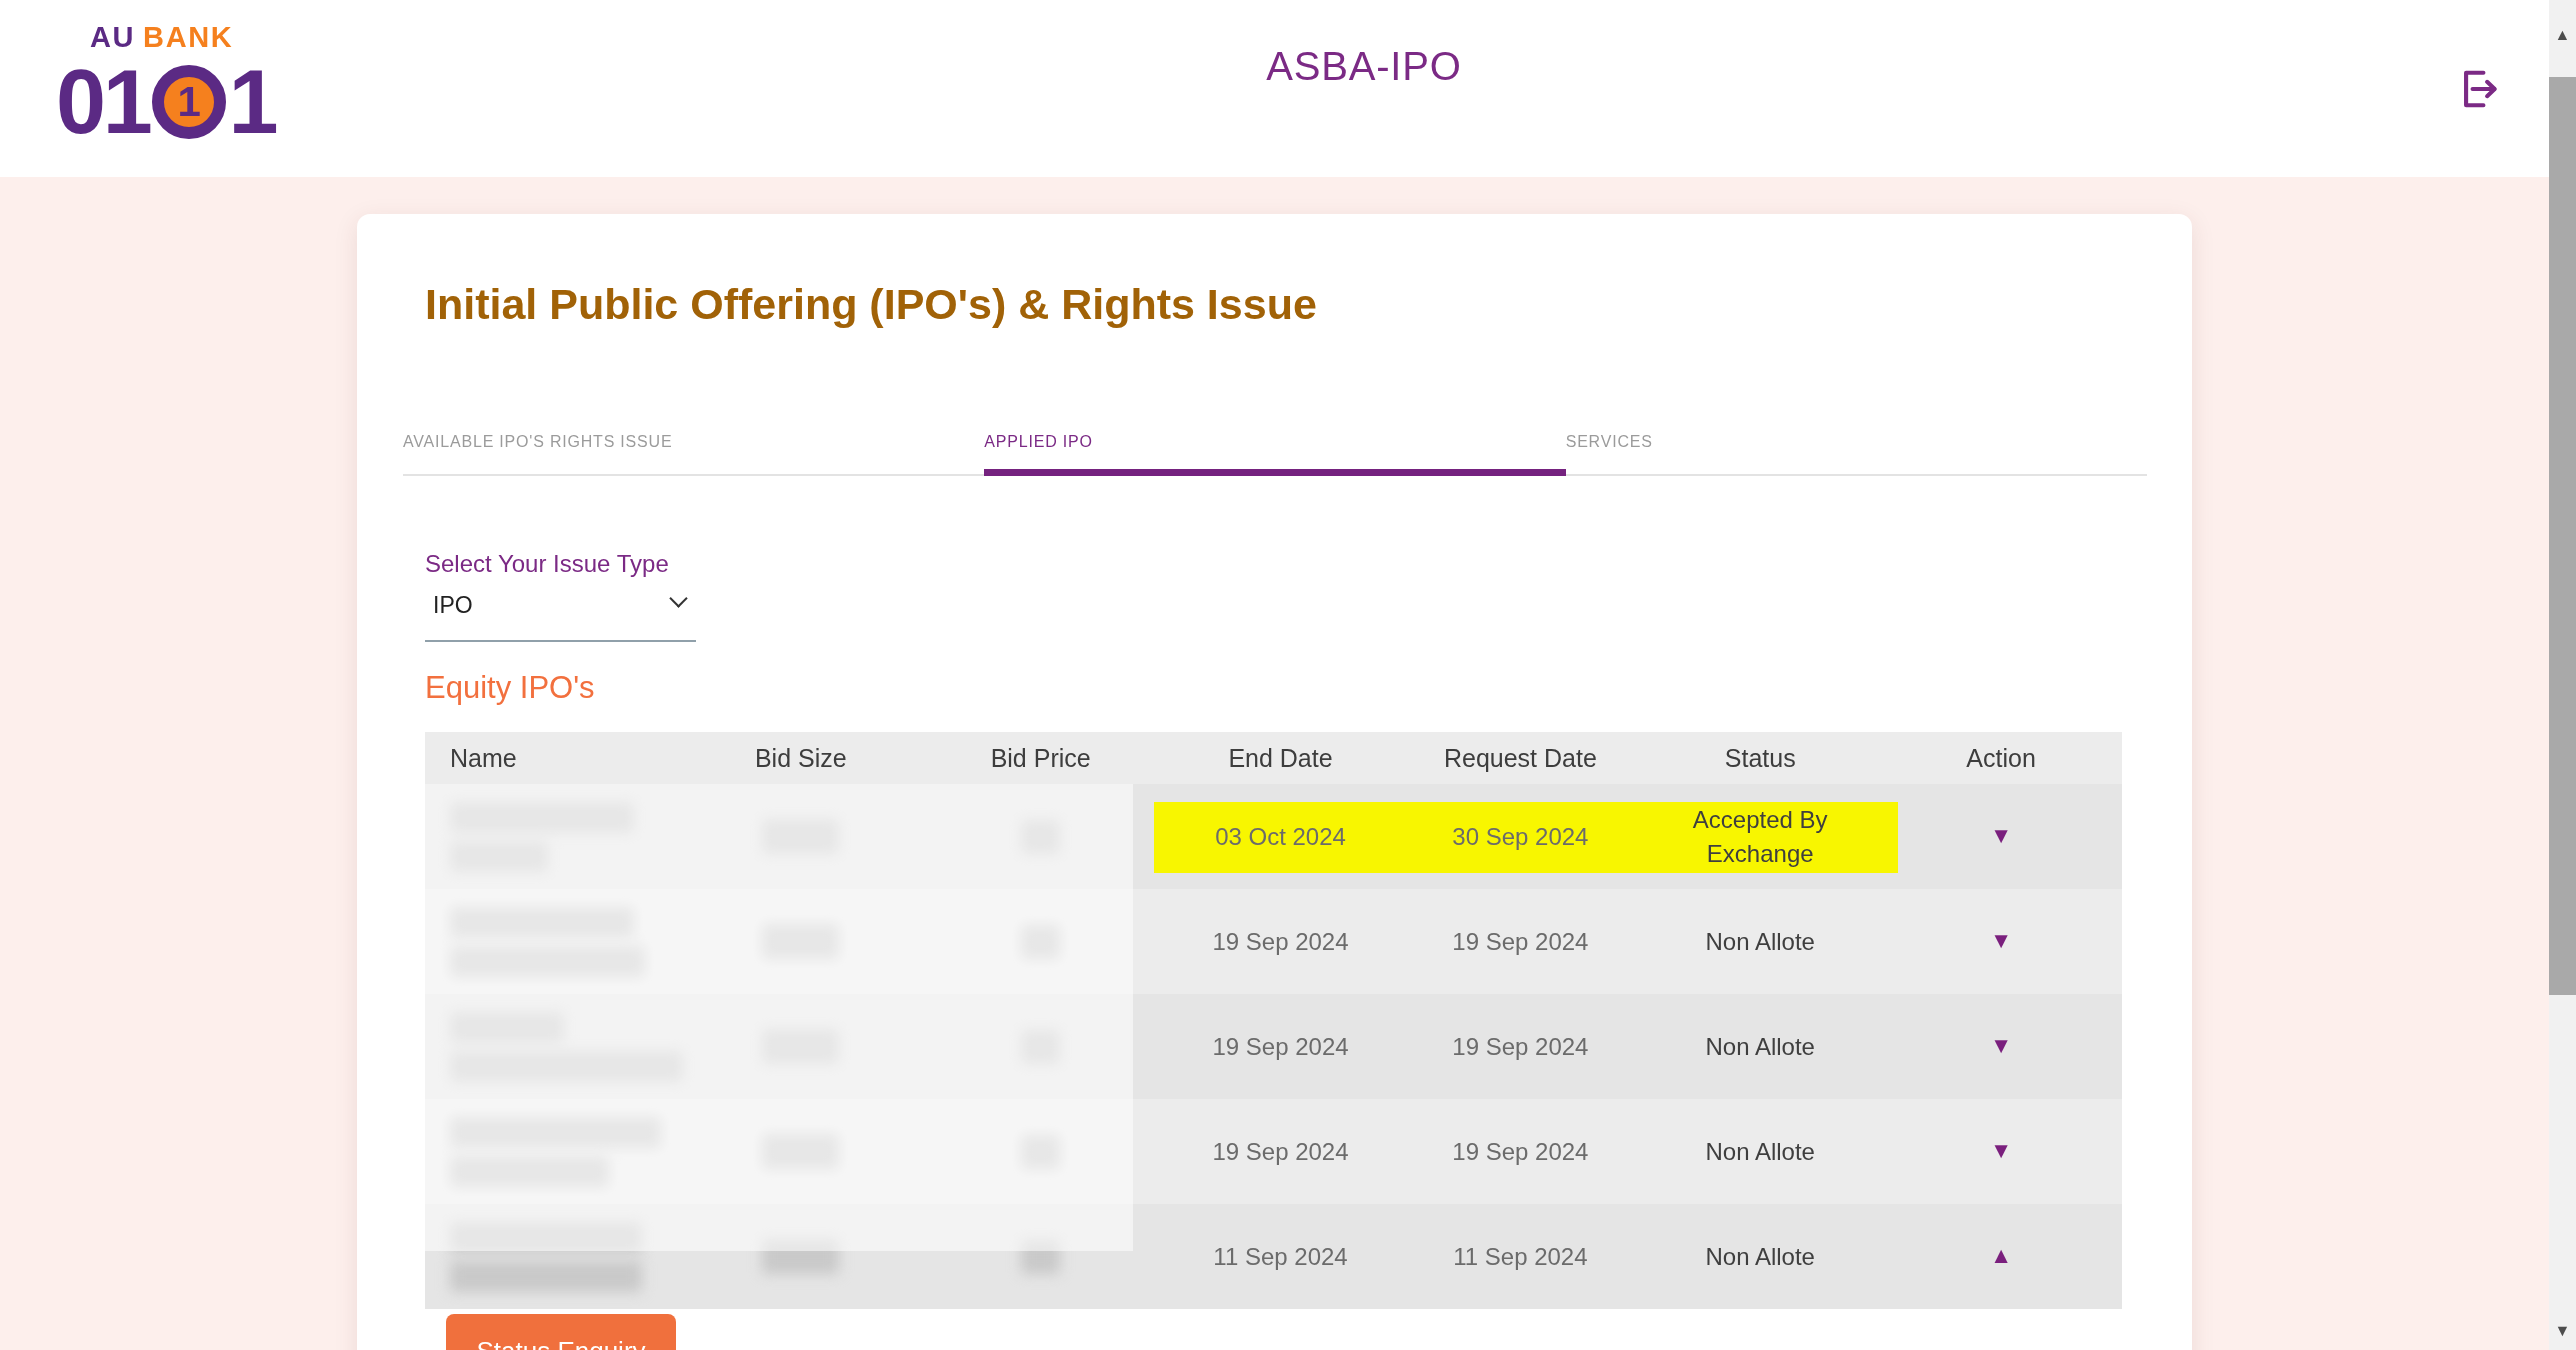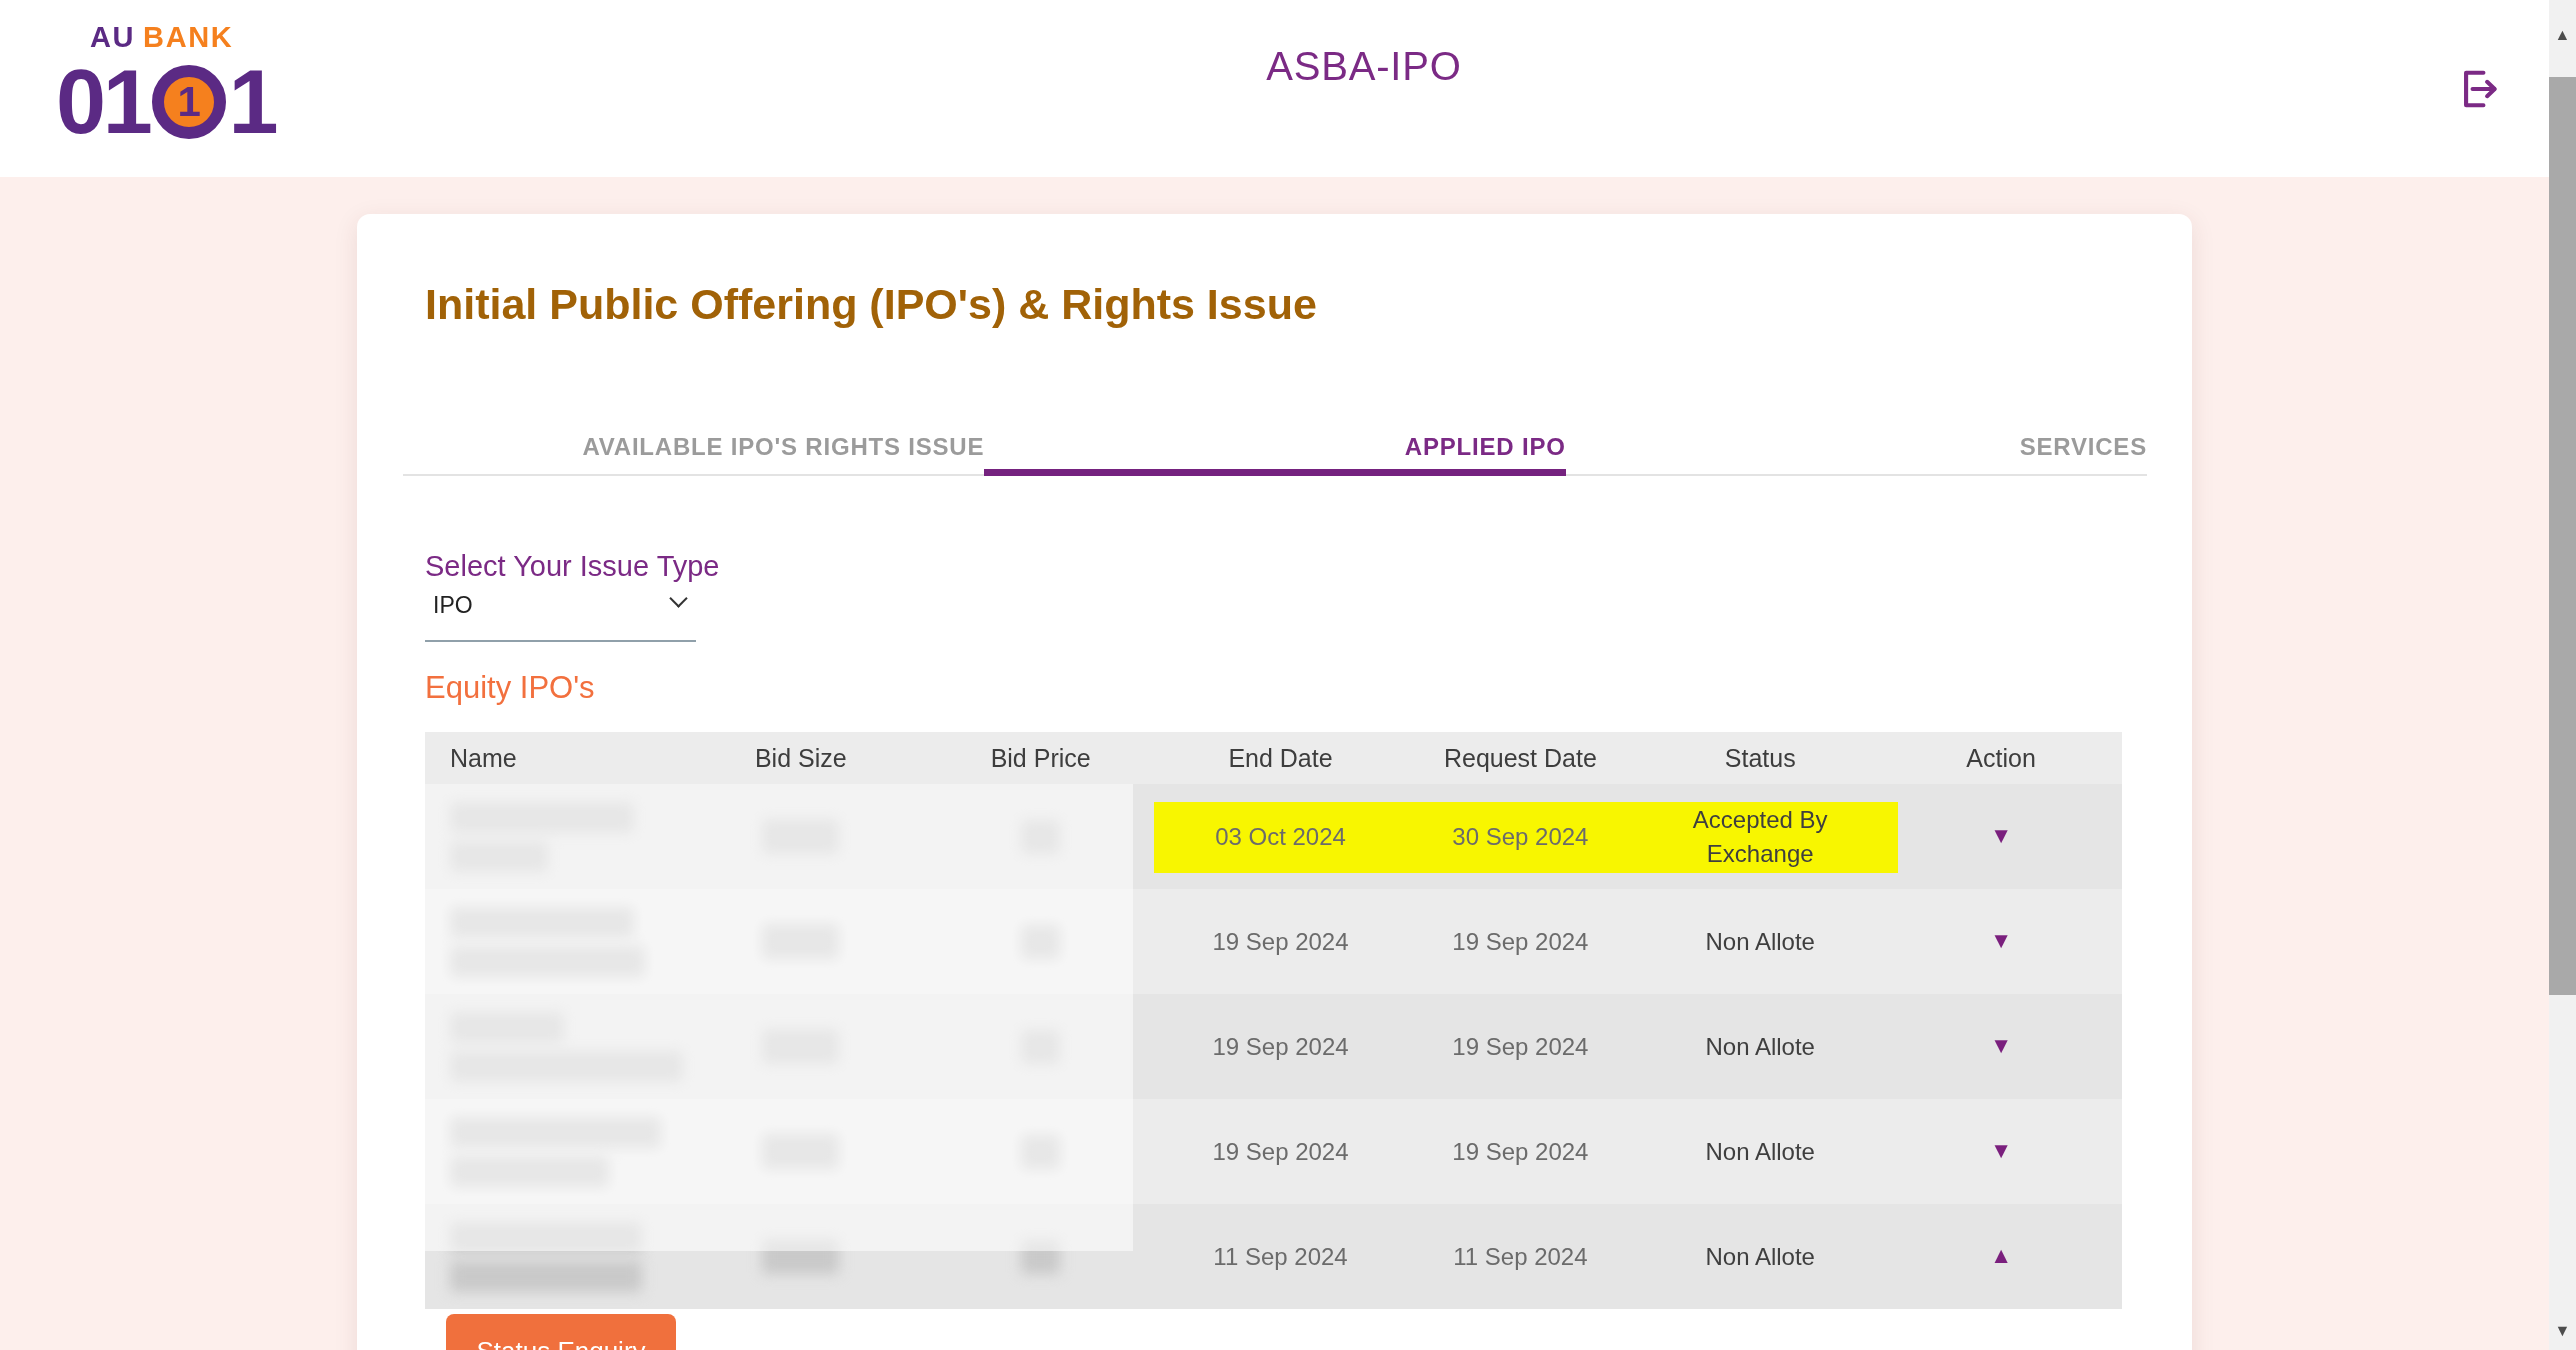--- a/index.html
+++ b/index.html
@@ -48,31 +48,30 @@
     box-shadow:0 6.4px 24px rgba(90,40,40,0.10);
   }
   .card-heading {
     position:absolute; left:68px; top:66px;
     font-size:43px; color:#a16207;
   }
 
   
   .tabs { position:absolute; left:46px; top:211px; width:1744px; display:flex; }
   .tab {
-    flex:1; text-align:right; font-size:24px; letter-spacing:0.8px;
+    flex:1; text-align:left; font-size:16px; letter-spacing:0.8px;
     color:#9b9b9b; padding:8px 0 21px 0; cursor:pointer; background:none; border:none;
     font-family:"Liberation Sans", sans-serif;
-    font-weight:bold;
   }
   .tab.active { color:#7b2a85; }
   .tabs-underline { position:absolute; left:46px; top:260px; width:1744px; height:1.6px; background:#e3e3e3; }
   .tab-indicator  { position:absolute; left:627px; top:255px; width:582px; height:7.2px; background:#75227f; }
 
   
-  .issue-label { position:absolute; left:68px; top:336px; font-size:29px; color:#7b2a85; }
+  .issue-label { position:absolute; left:68px; top:336px; font-size:24px; color:#7b2a85; }
   .issue-select {
     position:absolute; left:68px; top:378px; width:271px; height:50px;
     border:none; border-bottom:2.4px solid #90a0aa; background:#fff;
     display:flex; align-items:flex-start; justify-content:space-between;
     padding:0 11.3px 4.8px 8px; cursor:pointer;
   }
   .issue-select .value { font-size:23px; color:#222; }
   .chevron {
     width:13px; height:13px; border-right:2.4px solid #333; border-bottom:2.4px solid #333;
     transform:rotate(45deg); margin-bottom:4.8px;

